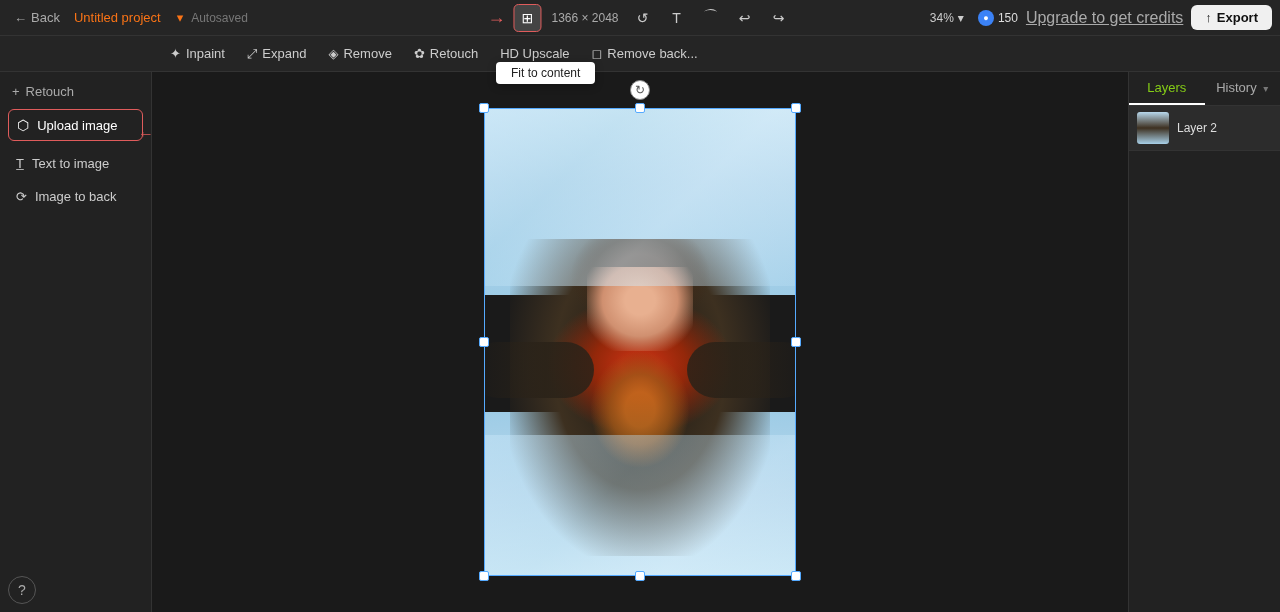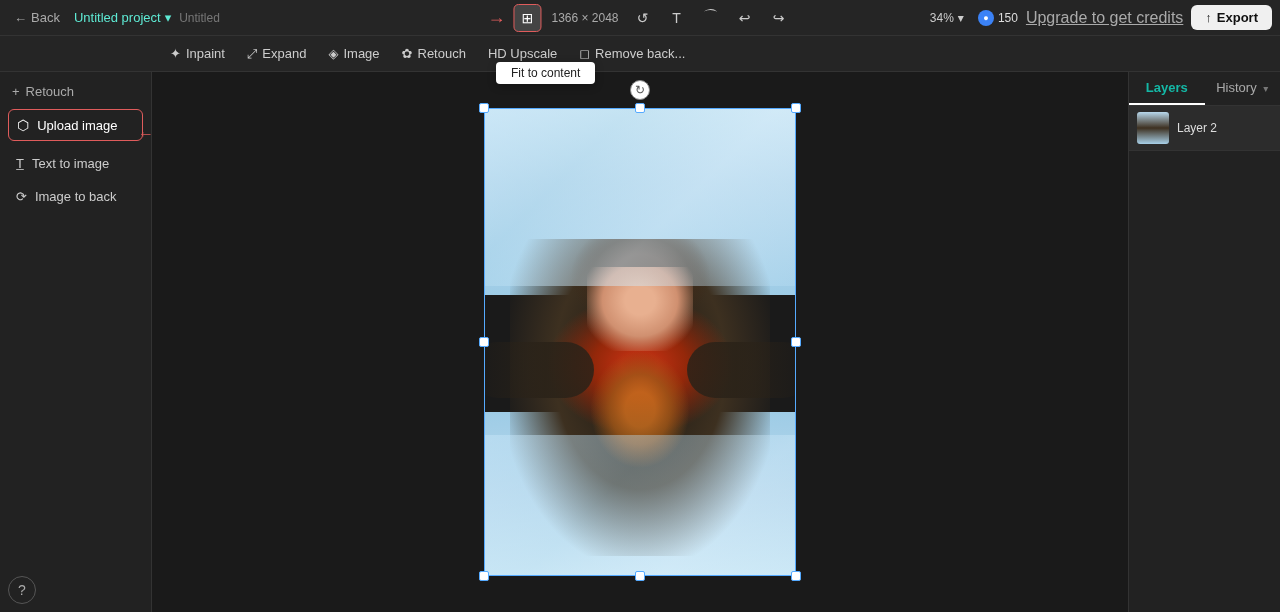--- a/index.html
+++ b/index.html
@@ -35,23 +35,23 @@
       display: flex;
       align-items: center;
       gap: 4px;
       color: #aaa;
       font-size: 13px;
       cursor: pointer;
       padding: 2px 6px;
     }
     .project-name {
       display: flex;
-      gap: 4px;
-      font-size: 13px;
-      color: #5eead4;
+      gap: 16px;
+      font-size: 13px;
+      color: #f97316;
       cursor: pointer;
     }
     .autosaved {
       font-size: 12px;
       color: #777;
     }
     .topbar-center {
       display: flex;
       align-items: center;
       gap: 6px;
@@ -315,23 +315,22 @@
     .right-tab {
       flex: 1;
       text-align: center;
       padding: 8px 4px;
       font-size: 13px;
       color: #aaa;
       cursor: pointer;
       border-bottom: 2px solid transparent;
     }
     .right-tab.active {
-      color: #14b8a6;
+      color: #84cc16;
       border-bottom: 2px solid #fff;
-      font-weight: bold;
     }
     .right-tab-chevron {
       font-size: 10px;
       margin-left: 3px;
       color: #777;
     }
 
     
     .layer-item {
       display: flex;
@@ -361,21 +360,21 @@
 <div class="topbar">
   <div class="topbar-left">
     <div class="back-btn">
       <span>←</span>
       <span>Back</span>
     </div>
     <div class="project-name">
       <span>Untitled project</span>
       <span>▾</span>
     </div>
-    <span class="autosaved">Untitled</span>
+    <span class="autosaved">Autosaved</span>
   </div>
 
   <div class="topbar-center">
 
     <span style="color:#e05c5c; font-size:18px; margin-right:2px;">→</span>
     <button class="tool-btn active" title="Fit to content">⊞</button>
     <span class="dimension-label">1366 × 2048</span>
     <button class="tool-btn">↺</button>
     <button class="tool-btn">T</button>
     <button class="tool-btn" style="font-size:16px;">⌒</button>
@@ -404,21 +403,21 @@
   <button class="toolbar-btn">
     <span>✦</span>
     <span>Inpaint</span>
   </button>
   <button class="toolbar-btn">
     <span>⤢</span>
     <span>Expand</span>
   </button>
   <button class="toolbar-btn">
     <span>◈</span>
-    <span>Image</span>
+    <span>Remove</span>
   </button>
   <button class="toolbar-btn">
     <span>✿</span>
     <span>Retouch</span>
   </button>
   <button class="toolbar-btn">
     <span>HD Upscale</span>
   </button>
   <button class="toolbar-btn">
     <span>◻</span>

